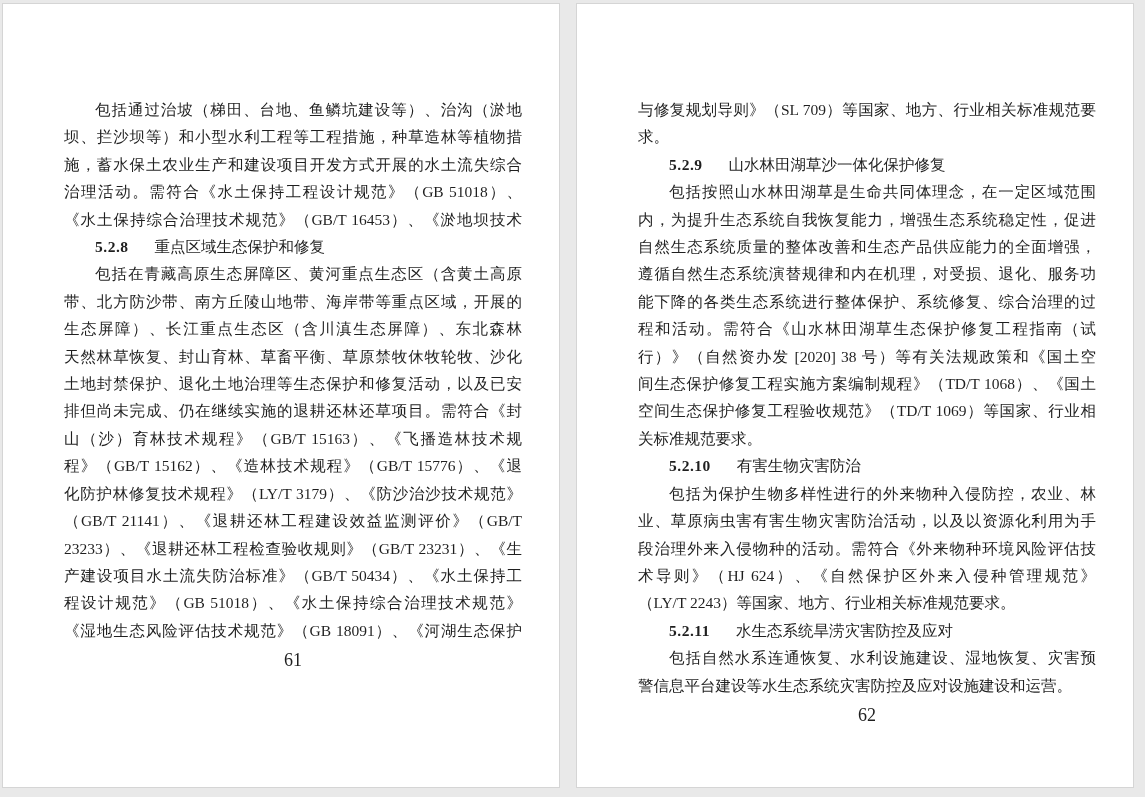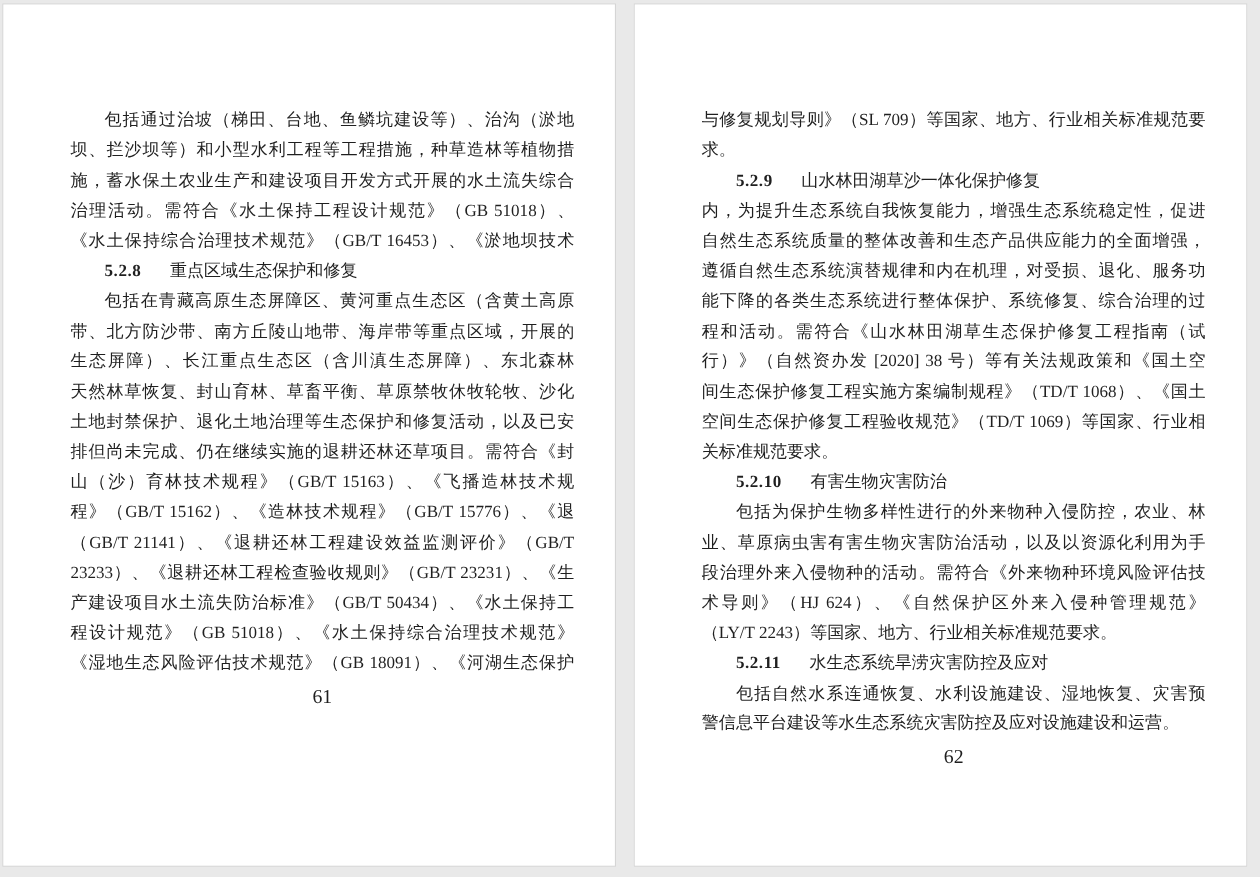--- a/index.html
+++ b/index.html
@@ -81,33 +81,35 @@
         <div class="line">《水土保持综合治理技术规范》（GB/T 16453）、《淤地坝技术</div>
         <div class="line heading"><span class="h-num">5.2.8</span><span class="h-title">重点区域生态保护和修复</span></div>
         <div class="line indent">包括在青藏高原生态屏障区、黄河重点生态区（含黄土高原</div>
         <div class="line">带、北方防沙带、南方丘陵山地带、海岸带等重点区域，开展的</div>
         <div class="line">生态屏障）、长江重点生态区（含川滇生态屏障）、东北森林</div>
         <div class="line">天然林草恢复、封山育林、草畜平衡、草原禁牧休牧轮牧、沙化</div>
         <div class="line">土地封禁保护、退化土地治理等生态保护和修复活动，以及已安</div>
         <div class="line">排但尚未完成、仍在继续实施的退耕还林还草项目。需符合《封</div>
         <div class="line">山（沙）育林技术规程》（GB/T 15163）、《飞播造林技术规</div>
         <div class="line">程》（GB/T 15162）、《造林技术规程》（GB/T 15776）、《退</div>
+        <div class="line">化防护林修复技术规程》（LY/T 3179）、《防沙治沙技术规范》</div>
         <div class="line">（GB/T 21141）、《退耕还林工程建设效益监测评价》（GB/T</div>
         <div class="line">23233）、《退耕还林工程检查验收规则》（GB/T 23231）、《生</div>
         <div class="line">产建设项目水土流失防治标准》（GB/T 50434）、《水土保持工</div>
         <div class="line">程设计规范》（GB 51018）、《水土保持综合治理技术规范》</div>
         <div class="line">《湿地生态风险评估技术规范》（GB 18091）、《河湖生态保护</div>
       </div>
     <div class="page-number">61</div>
   </div>
   <div class="page">
     <div class="page-body">
         <div class="line">与修复规划导则》（SL 709）等国家、地方、行业相关标准规范要</div>
         <div class="line no-stretch">求。</div>
         <div class="line heading"><span class="h-num">5.2.9</span><span class="h-title">山水林田湖草沙一体化保护修复</span></div>
+        <div class="line indent">包括按照山水林田湖草是生命共同体理念，在一定区域范围</div>
         <div class="line">内，为提升生态系统自我恢复能力，增强生态系统稳定性，促进</div>
         <div class="line">自然生态系统质量的整体改善和生态产品供应能力的全面增强，</div>
         <div class="line">遵循自然生态系统演替规律和内在机理，对受损、退化、服务功</div>
         <div class="line">能下降的各类生态系统进行整体保护、系统修复、综合治理的过</div>
         <div class="line">程和活动。需符合《山水林田湖草生态保护修复工程指南（试</div>
         <div class="line">行）》（自然资办发 [2020] 38 号）等有关法规政策和《国土空</div>
         <div class="line">间生态保护修复工程实施方案编制规程》（TD/T 1068）、《国土</div>
         <div class="line">空间生态保护修复工程验收规范》（TD/T 1069）等国家、行业相</div>
         <div class="line no-stretch">关标准规范要求。</div>
         <div class="line heading"><span class="h-num">5.2.10</span><span class="h-title">有害生物灾害防治</span></div>

